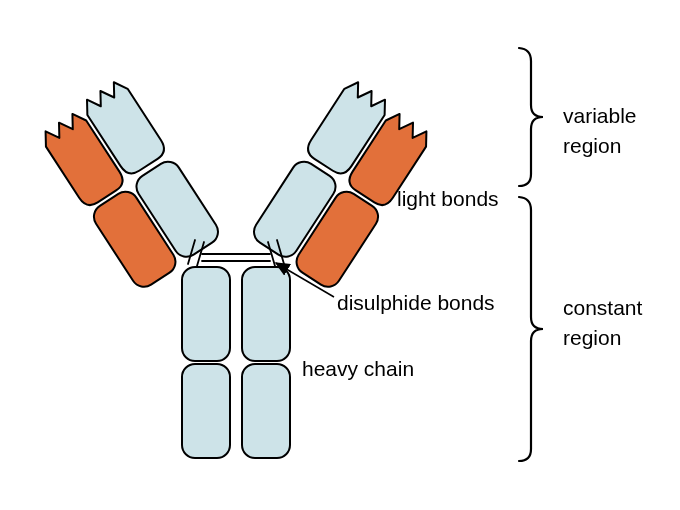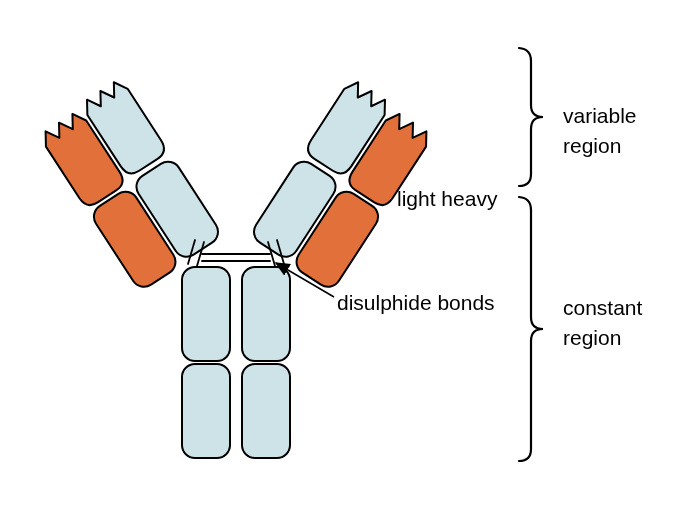--- a/index.html
+++ b/index.html
@@ -85,18 +85,19 @@
     </g>
 
     <line x1="334" y1="297" x2="276" y2="263" class="pointer" marker-end="url(#arrowhead)"></line>
 
     <path class="brace" d="M 519 48 Q 531 49 531 61 L 531 105 Q 531 117 543 117 Q 531 117 531 129 L 531 174 Q 531 186 519 186"></path>
     <path class="brace" d="M 519 197 Q 531 198 531 210 L 531 317 Q 531 329 543 329 Q 531 329 531 341 L 531 449 Q 531 461 519 461"></path>
   </svg>
 
   <div class="lbl" style="left:563px;top:101px;">variable
 region</div>
-  <div class="lbl" style="left:397px;top:184px;">light heavy</div>
+  <div class="lbl" style="left:397px;top:184px;">light bonds</div>
   <div class="lbl" style="left:337px;top:288px;">disulphide bonds</div>
+  <div class="lbl" style="left:302px;top:354px;">heavy chain</div>
   <div class="lbl" style="left:563px;top:293px;">constant
 region</div>
 
 </div>
 
 </body></html>

